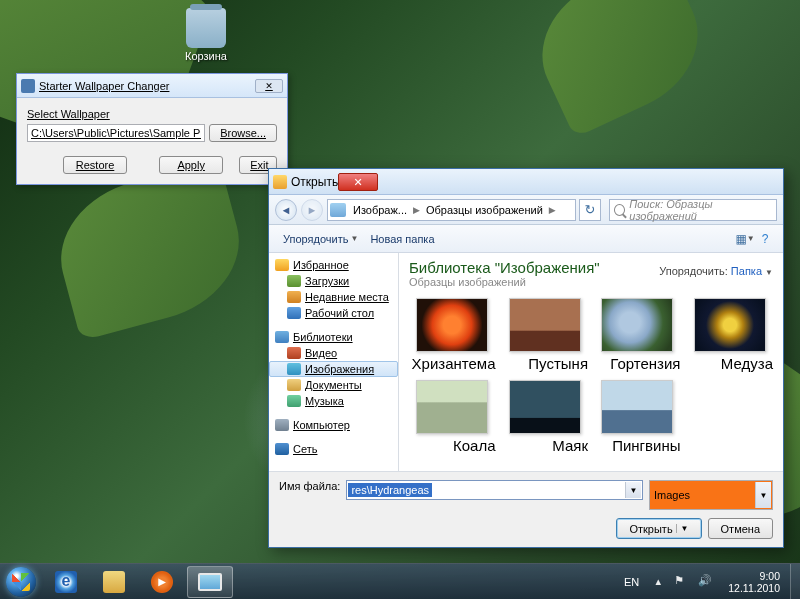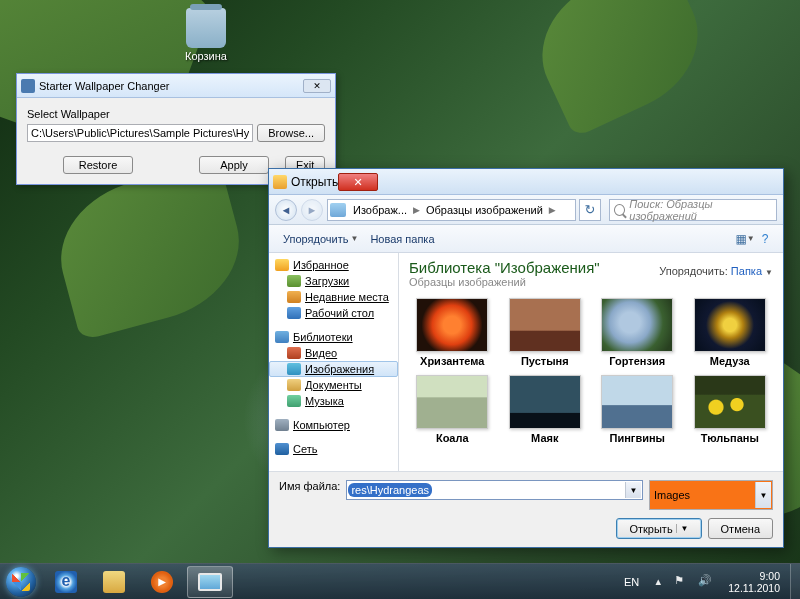--- a/index.html
+++ b/index.html
@@ -15,21 +15,21 @@
 .leaf2 { width:180px; height:140px; top:180px; left:60px; --r:-15deg; }
 .leaf3 { width:200px; height:160px; top:350px; right:-40px; --r:35deg; }
 .leaf4 { width:160px; height:130px; top:-20px; right:100px; --r:-25deg; }
 
 
 .desktop-icon { position:absolute; top:8px; left:185px; text-align:center; color:#fff; font-size:11px; text-shadow:1px 1px 2px rgba(0,0,0,0.8); }
 .bin-icon { width:40px; height:40px; margin:0 auto 2px; background:linear-gradient(#b8d0e0,#8ab0c8); border-radius:4px 4px 6px 6px; position:relative; }
 .bin-icon::before { content:""; position:absolute; top:-4px; left:4px; right:4px; height:6px; background:#7aa0b8; border-radius:3px; }
 
 
-.win-changer { position:absolute; top:73px; left:16px; width:320px; background:#ece9d8; border:1px solid #7a96df; box-shadow:2px 2px 6px rgba(0,0,0,0.3); }
+.win-changer { position:absolute; top:73px; left:16px; width:272px; background:#ece9d8; border:1px solid #7a96df; box-shadow:2px 2px 6px rgba(0,0,0,0.3);text-decoration:underline; }
 .win-changer .titlebar { height:24px; background:linear-gradient(180deg,#ebf4fd,#d5e6f9); border-bottom:1px solid #a8c0e0; display:flex; align-items:center; padding:0 4px; font-size:11px; }
 .win-changer .title-icon { width:14px; height:14px; background:#4a7ab0; border-radius:2px; margin-right:4px; }
 .win-changer .spacer { flex:1; }
 .win-close-sm { width:28px; height:14px; background:#dce6f2; border:1px solid #a0b0c8; border-radius:2px; font-size:9px; line-height:12px; text-align:center; }
 .win-changer .body { padding:10px; background:#f0f0f0; }
 .win-changer .lbl { font-size:11px; margin-bottom:4px; }
 .path-row { display:flex; gap:4px; margin-bottom:14px; }
 .path-row input { flex:1; font-size:11px; padding:2px 3px; border:1px solid #abadb3; background:#fff; }
 .btn { font-size:11px; padding:2px 10px; background:linear-gradient(#f8f8f8,#e8e8e8); border:1px solid #8a8a8a; border-radius:3px; cursor:pointer; }
 .changer-buttons { display:flex; gap:16px;margin-left:36px; }
@@ -78,36 +78,36 @@
 .ti-net { background:linear-gradient(#5090d0,#2060a0); }
 
 .mainpane { flex:1; display:flex; flex-direction:column; background:#fff; }
 .lib-head { padding:6px 10px 4px; display:flex; }
 .lib-head .lh-left { flex:1; }
 .lib-title { font-size:15px; color:#1a5a1a; }
 .lib-sub { font-size:11px; color:#888; }
 .lib-sort { font-size:11px; color:#444; padding-top:6px; }
 .lib-sort .link { color:#2060c0; }
 .thumbs { flex:1; padding:6px 10px; display:grid; grid-template-columns:repeat(4,1fr); gap:8px 6px; align-content:start; }
-.thumb { text-align:center; font-size:11px;font-weight:bold; }
+.thumb { text-align:right; font-size:15px; }
 .thumb-img { width:72px; height:54px; margin:0 auto 3px; border:1px solid #ccc; box-shadow:1px 1px 3px rgba(0,0,0,0.2); }
 .t0 { background:radial-gradient(circle at 50% 50%,#ff8030 20%,#e04010 45%,#201008 70%); }
 .t1 { background:linear-gradient(180deg,#a87050 60%,#603020 62%),linear-gradient(#f0c090,#c07040); }
 .t2 { background:radial-gradient(circle at 40% 45%,#b0c8e0 20%,#8aa8c8 40%,#3a6030 65%,#284020 90%); }
 .t3 { background:radial-gradient(circle at 50% 50%,#f0d040 15%,#b08010 30%,#101830 55%,#081020 90%); }
 .t4 { background:linear-gradient(180deg,#d0e0c0 40%,#a0b090 42%),radial-gradient(circle at 50% 40%,#b0b0b0 25%,#808080 40%,transparent 42%); }
 .t5 { background:linear-gradient(180deg,#305060 70%,#081018 72%),radial-gradient(circle at 50% 55%,#f0b030 8%,transparent 10%); }
 .t6 { background:linear-gradient(180deg,#c0d8e8 55%,#507090 57%),radial-gradient(circle at 45% 50%,#101010 10%,#f0f0f0 18%,transparent 20%); }
 .t7 { background:linear-gradient(180deg,#2a3818 35%,transparent 37%),radial-gradient(circle at 30% 60%,#f0d020 12%,transparent 14%),radial-gradient(circle at 60% 55%,#f0d020 12%,transparent 14%),#3a5020; }
 
 .bottombar { border-top:1px solid #d8dde4; background:#f0f0f0; padding:8px 10px; }
 .filerow { display:flex; align-items:flex-start; gap:6px; font-size:11px; margin-bottom:8px; }
 .filerow .lbl { white-space:nowrap; }
 .file-combo { flex:1; height:20px; border:1px solid #7a96c0; background:#fff; display:flex; align-items:center; font-size:11px; position:relative; }
-.file-combo .sel-text { background:#3470c8; color:#fff; padding:1px 3px; margin:1px;border-radius:6px; }
+.file-combo .sel-text { background:#3470c8; color:#fff; padding:1px 3px; margin:1px; }
 .file-combo .dd { position:absolute; right:1px; top:1px; bottom:1px; width:16px; background:linear-gradient(#f0f4fa,#d8e0ec); border-left:1px solid #c0c8d4; display:flex; align-items:center; justify-content:center; font-size:8px; }
 .filter-combo { width:124px; height:20px; border:1px solid #abadb3; background:#f97316; display:flex; align-items:center; padding:14px 4px; font-size:11px; position:relative; }
 .filter-combo .dd { position:absolute; right:1px; top:1px; bottom:1px; width:16px; background:linear-gradient(#f0f4fa,#d8e0ec); border-left:1px solid #c0c8d4; display:flex; align-items:center; justify-content:center; font-size:8px; }
 .btnrow { display:flex; justify-content:flex-end; gap:6px; }
 .dlgbtn { height:21px; font-size:11px; padding:0 12px; background:linear-gradient(#f8f8f8,#e4e4e4); border:1px solid #8a8a8a; border-radius:3px; display:flex; align-items:center; gap:3px; }
 .dlgbtn.primary { border:1px solid #3c7fb1; box-shadow:inset 0 0 0 1px #a0d0f0; }
 .dlgbtn .dd-split { border-left:1px solid #aaa; padding-left:4px; font-size:8px; }
 
 
 .taskbar { position:absolute; left:0; right:0; bottom:0; height:36px; background:linear-gradient(180deg,rgba(60,80,100,0.85),rgba(30,45,60,0.92)); display:flex; align-items:center; border-top:1px solid rgba(255,255,255,0.2); }
@@ -293,24 +293,20 @@
             <div>Коала</div>
           </div>
         <div class="thumb">
             <div class="thumb-img t5"></div>
             <div>Маяк</div>
           </div>
         <div class="thumb">
             <div class="thumb-img t6"></div>
             <div>Пингвины</div>
           </div>
-        <div class="thumb">
-            <div class="thumb-img t7"></div>
-            <div>Тюльпаны</div>
-          </div>
       </div>
     </div>
   </div>
   <div class="bottombar">
     <div class="filerow">
       <span class="lbl">Имя файла:</span>
       <div class="file-combo">
         <span class="sel-text">res\Hydrangeas</span>
         <div class="dd">▼</div>
       </div>

